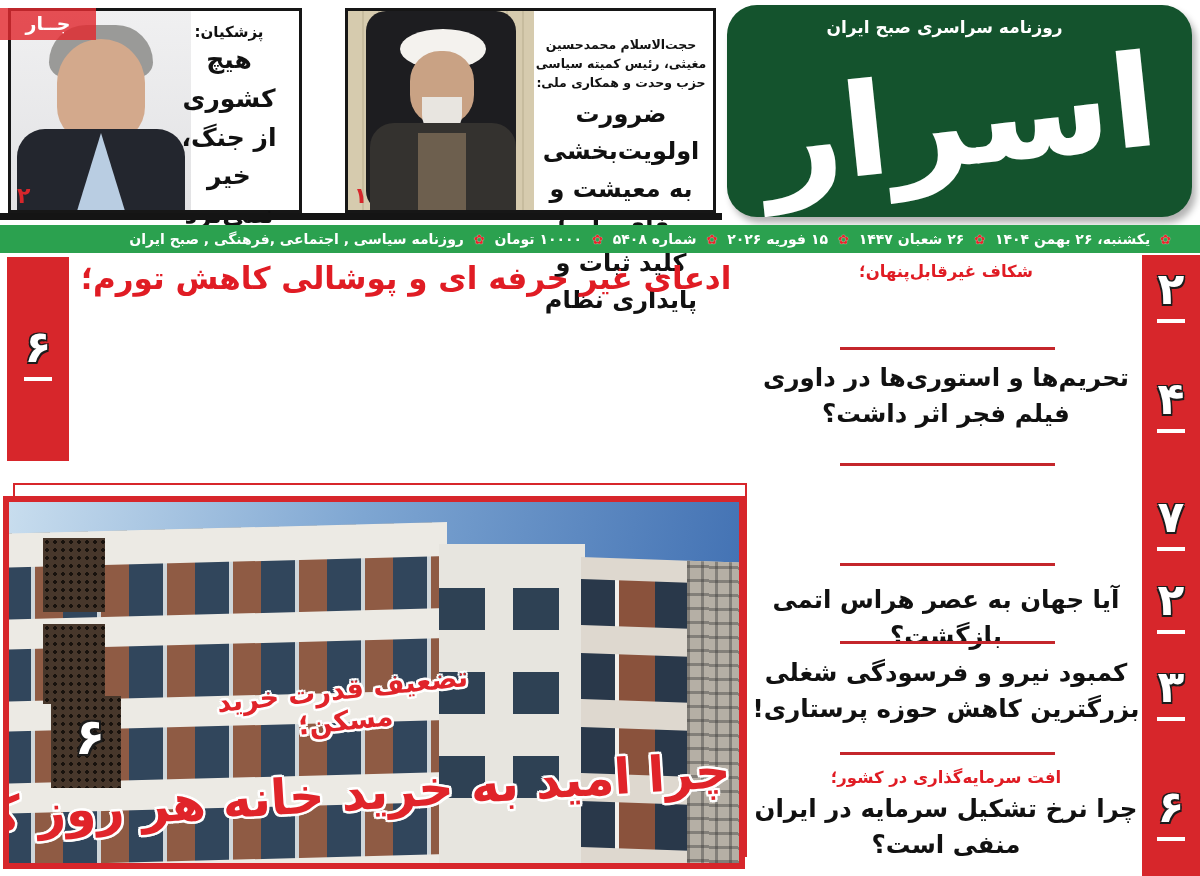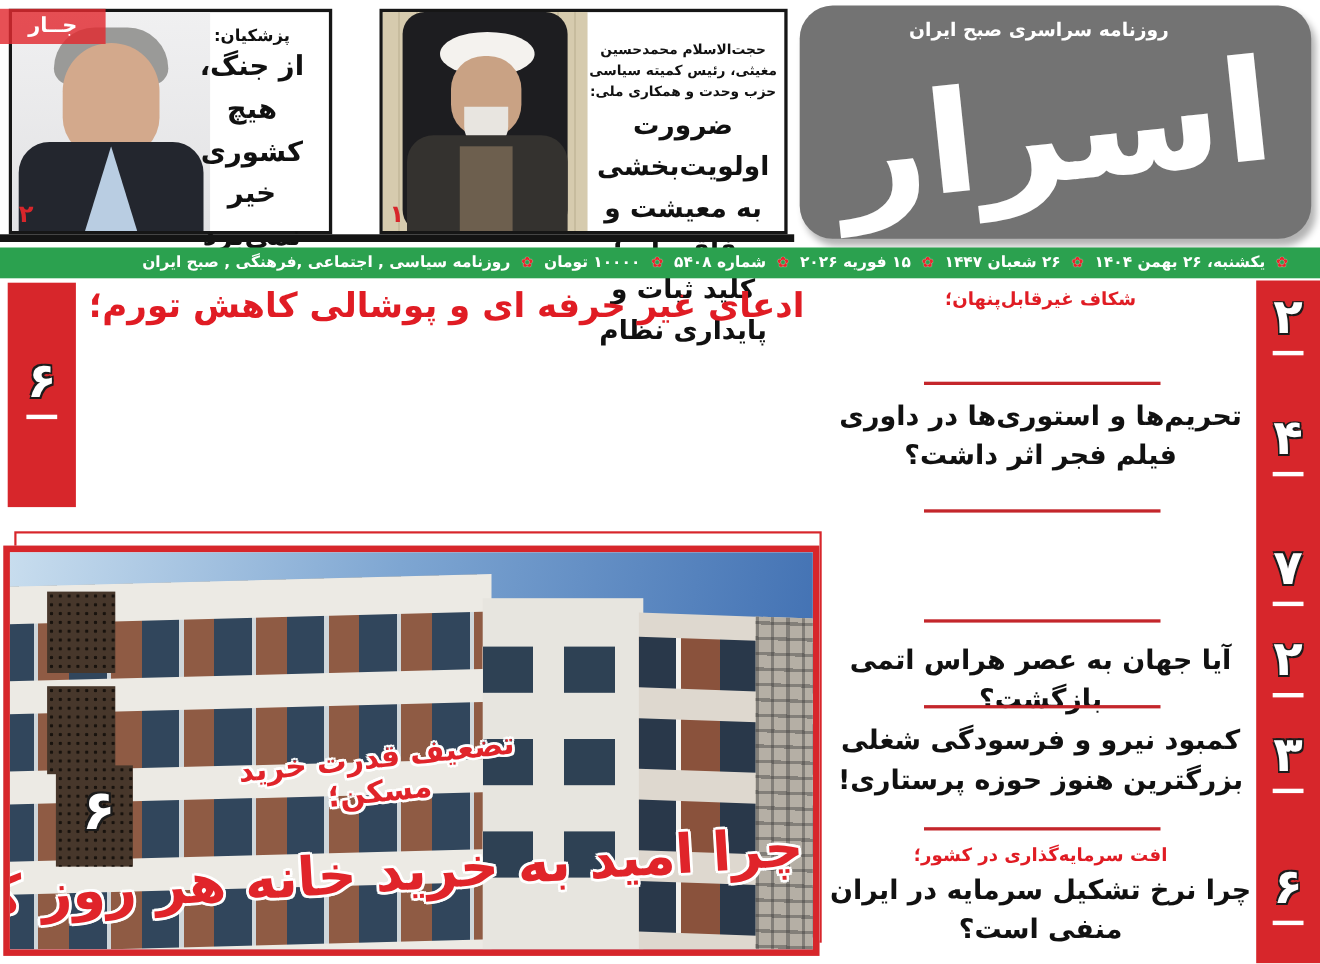--- a/index.html
+++ b/index.html
@@ -115,22 +115,22 @@
     <div class="photo">
       <div class="pez">
         <div class="hair"></div>
           <div class="face"></div>
           <div class="body"></div>
           <div class="shirt"></div>
       </div>
     </div>
     <div class="txt">
       <div class="kick-sm">پزشکیان:</div>
+      <div class="line">هیچ کشوری</div>
       <div class="line">از جنگ،</div>
-      <div class="line">هیچ کشوری</div>
       <div class="line">خیر نمی‌برد</div>
     </div>
     <div class="pgnum">۲</div>
   </div>
 
   <div class="tbox box2">
     <div class="photo">
       <div class="cleric">
         <div class="chair"></div>
           <div class="turban"></div>
@@ -140,21 +140,21 @@
           <div class="inner"></div>
       </div>
     </div>
     <div class="txt">
       <div class="kick-xs">حجت‌الاسلام محمدحسین مغیثی، رئیس کمیته سیاسی حزب وحدت و همکاری ملی:</div>
       <div class="hl">ضرورت اولویت‌بخشی به معیشت و وفاق ملی؛ کلید ثبات و پایداری نظام</div>
     </div>
     <div class="pgnum">۱</div>
   </div>
 
-  <div class="mast" style="background:#737373">
+  <div class="mast" style="background:#14532d">
     <div class="tagline">روزنامه سراسری صبح ایران</div>
     <div class="title">اسرار</div>
   </div>
 
   <div class="top-rule"></div>
 
   <div class="datebar" style="background:#2ba14f">
     <span class="fl">✿</span>
     <span>یکشنبه، ۲۶ بهمن ۱۴۰۴</span>
     <span class="fl">✿</span>
@@ -188,21 +188,21 @@
   <div class="sep" style="top:463px"></div>
 
   <div class="sep" style="top:563px"></div>
 
   <div class="story" style="top:582px">
     <div class="hl">آیا جهان به عصر هراس اتمی بازگشت؟</div>
   </div>
   <div class="sep" style="top:641px"></div>
 
   <div class="story" style="top:655px">
-    <div class="hl">کمبود نیرو و فرسودگی شغلی بزرگترین هنوز حوزه پرستاری!</div>
+    <div class="hl">کمبود نیرو و فرسودگی شغلی بزرگترین کاهش حوزه پرستاری!</div>
   </div>
   <div class="sep" style="top:752px"></div>
 
   <div class="story" style="top:768px">
     <div class="kick">افت سرمایه‌گذاری در کشور؛</div>
     <div class="hl">چرا نرخ تشکیل سرمایه در ایران منفی است؟</div>
   </div>
 
   <div class="rbar">
     <div class="tabnum" style="top:12px">۲</div>

